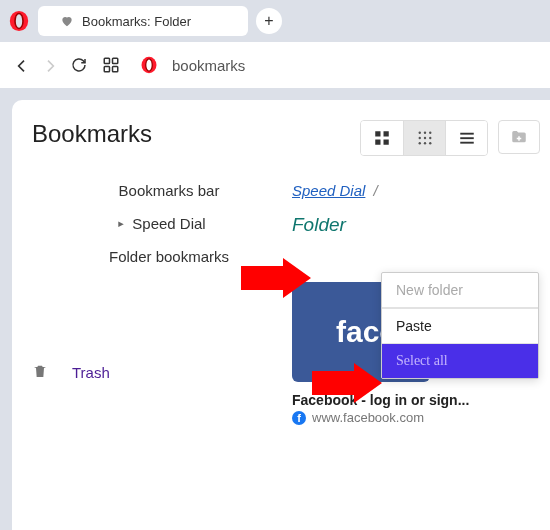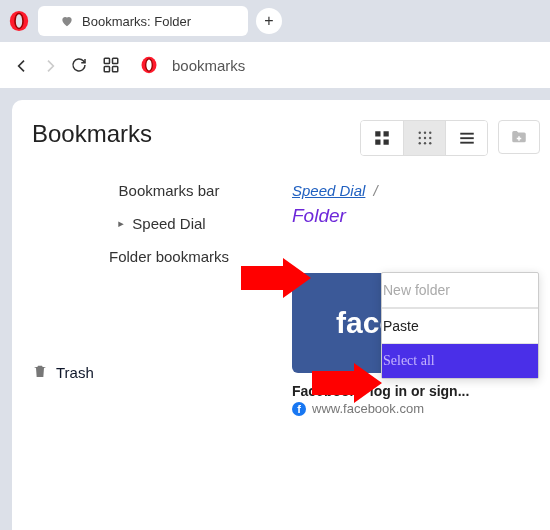--- a/index.html
+++ b/index.html
@@ -19,45 +19,45 @@
   .addr-logo { width: 18px; height: 18px; }
   .addr-text { font-size: 15px; color: #555; }
 
   .content { display: flex; padding: 12px 0 0 12px; gap: 0; }
   .panel { background: #fff; border-radius: 10px 0 0 0; flex: 1; padding: 20px 0 0 20px; display: flex; height: 468px; }
 
   .sidebar { width: 260px; }
   .page-title { font-size: 24px; font-weight: 400; color: #222; margin-bottom: 26px; }
   .side-item { font-size: 15px; color: #333; padding: 8px 2px; cursor: pointer; display: flex; align-items: center; gap: 6px; justify-content: center; }
   .side-caret { width: 8px; display: inline-block; color: #666; font-size: 11px; }
-  .trash-row { margin-top: 90px; display: flex; align-items: center; gap: 8px; color: #0f172a; font-size: 15px; cursor: pointer; }
+  .trash-row { margin-top: 90px; display: flex; align-items: center; gap: 24px; color: #4c1d95; font-size: 15px; cursor: pointer; }
 
   .main { flex: 1; position: relative; }
   .view-toolbar { display: flex; gap: 10px; justify-content: flex-end; padding-right: 10px; }
   .view-group { display: flex; border: 1px solid #ddd; border-radius: 4px; overflow: hidden; }
   .view-btn { width: 42px; height: 34px; display: flex; align-items: center; justify-content: center; background: #fff; cursor: pointer; }
   .view-btn.active { background: #e7e7e7; }
   .view-btn + .view-btn { border-left: 1px solid #ddd; }
   .add-folder-btn { width: 42px; height: 34px; border: 1px solid #ddd; border-radius: 4px; background: #fff; display: flex; align-items: center; justify-content: center; color: #bbb; cursor: pointer; }
 
   .breadcrumb { margin-top: 26px; font-size: 15px; font-style: italic; }
   .crumb-link { color: #2060c0; text-decoration: underline; cursor: pointer; }
   .crumb-sep { color: #888; margin: 0 4px; }
-  .crumb-current { font-size: 19px; color: #6d28d9; margin-top: 6px; }
+  .crumb-current { font-size: 19px; color: #0f766e; margin-top: 15px; }
 
   .thumb-area { margin-top: 46px; position: relative; }
   .thumb { width: 138px; height: 100px; background: #3b5998; border-radius: 6px; display: flex; align-items: center; justify-content: center; color: #fff; font-size: 30px; font-weight: bold; font-family: Arial, sans-serif; overflow: hidden; padding-left: 10px; }
   .thumb span { letter-spacing: 0; }
   .thumb-label { font-size: 14px; font-weight: 600; color: #222; margin-top: 10px; width: 200px; white-space: nowrap; overflow: hidden; text-overflow: ellipsis; }
   .thumb-url { font-size: 13px; color: #777; display: flex; align-items: center; gap: 6px; margin-top: 2px; }
   .fb-favicon { width: 14px; height: 14px; background: #1877f2; border-radius: 50%; display: flex; align-items: center; justify-content: center; color: #fff; font-size: 11px; font-weight: bold; font-family: Arial; }
 
   
   .ctx-menu { position: absolute; left: 381px; top: 272px; width: 158px; background: #fff; border: 1px solid #ccc; border-radius: 2px; box-shadow: 0 2px 10px rgba(0,0,0,0.15); z-index: 30; }
-  .ctx-item { padding: 9px 1px; font-size: 14px; color: #222; cursor: pointer; }
+  .ctx-item { padding: 9px 14px; font-size: 14px; color: #222; cursor: pointer; }
   .ctx-item.disabled { color: #aaa; cursor: default; }
   .ctx-item.highlight { background: #4a2fe8; color: #c4b5fd; font-family: Liberation Serif, serif; }
   .ctx-sep { height: 1px; background: #e2e2e2; }
 
   
   .arrow { position: absolute; z-index: 40; }
   .arrow svg { display: block; }
 </style>
 </head>
 <body>

